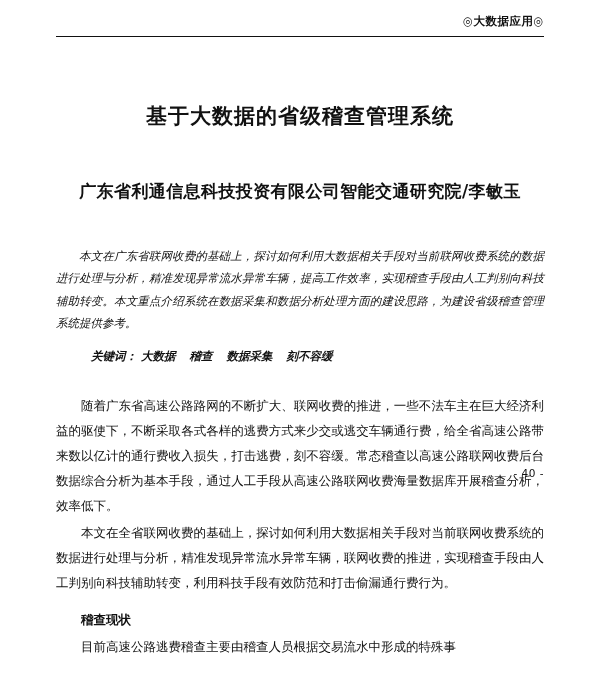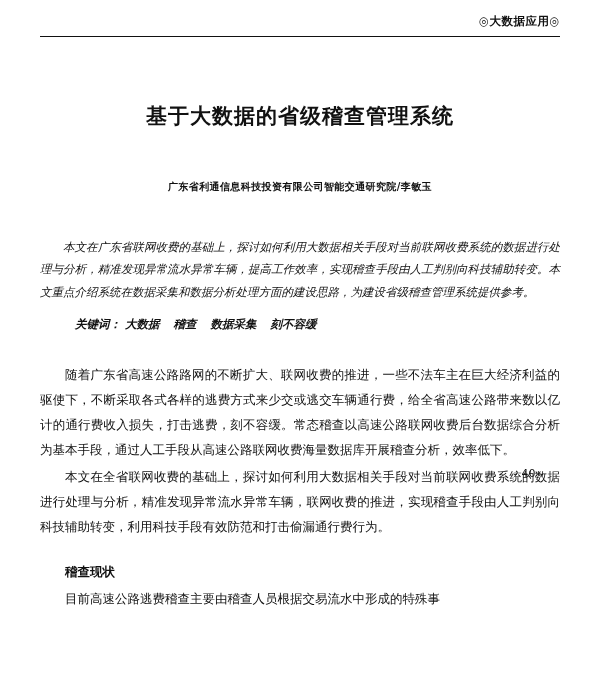--- a/index.html
+++ b/index.html
@@ -12,21 +12,21 @@
     background: #ffffff;
     font-family: "DejaVu Sans", sans-serif;
     color: #111111;
     overflow: hidden;
   }
   .page {
     position: relative;
     width: 600px;
     height: 493px;
     box-sizing: border-box;
-    padding: 0 40px;
+    padding: 0 56px;
   }
 
   
   .header {
     position: relative;
     height: 40px;
   }
   .header-right {
     position: absolute;
     right: 0;
@@ -56,21 +56,21 @@
   .title {
     text-align: center;
     font-size: 21px;
     font-weight: bold;
     letter-spacing: 1px;
     margin-top: 62px;
     font-family: Liberation Serif, serif;
   }
   .authors {
     text-align: center;
-    font-size: 10px;
+    font-size: 17px;
     font-weight: bold;
     margin-top: 50px;
     letter-spacing: 0.4px;
   }
 
   
   .abstract {
     margin-top: 42px;
     font-size: 11.5px;
     line-height: 1.95;
@@ -103,21 +103,21 @@
     line-height: 2.0;
     text-align: justify;
   }
   .para {
     text-indent: 2em;
     margin: 0 0 2px 0;
   }
   .section-head {
     text-indent: 2em;
     font-weight: bold;
-    margin: 20px 0 2px 0;
+    margin: 12px 0 2px 0;
     font-size: 12.5px;
   }
 
   
   .page-number {
     position: absolute;
     right: 56px;
     bottom: 14px;
     font-size: 10.5px;
     letter-spacing: 0.5px;

